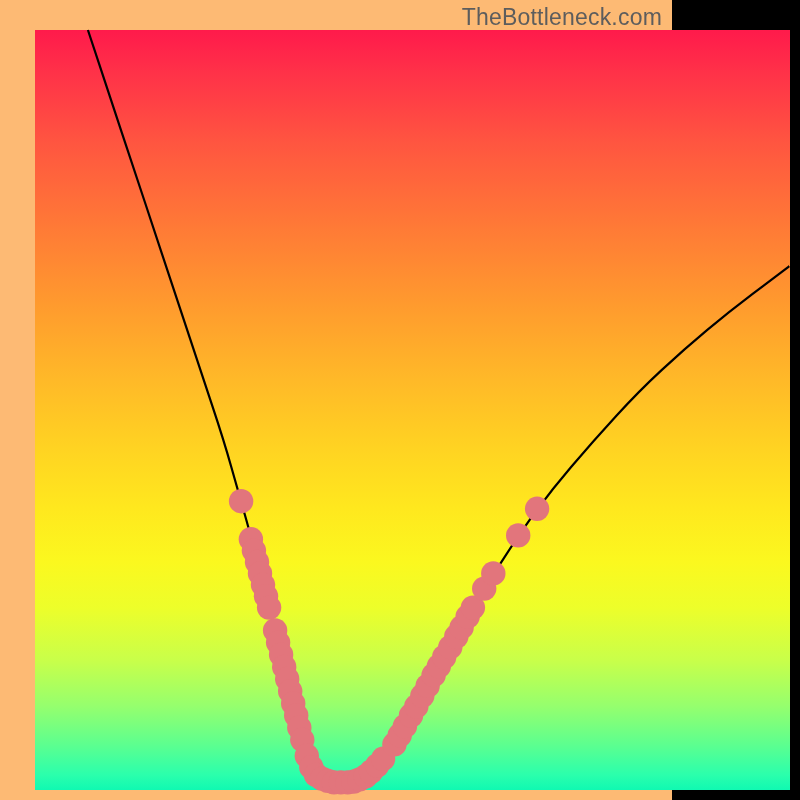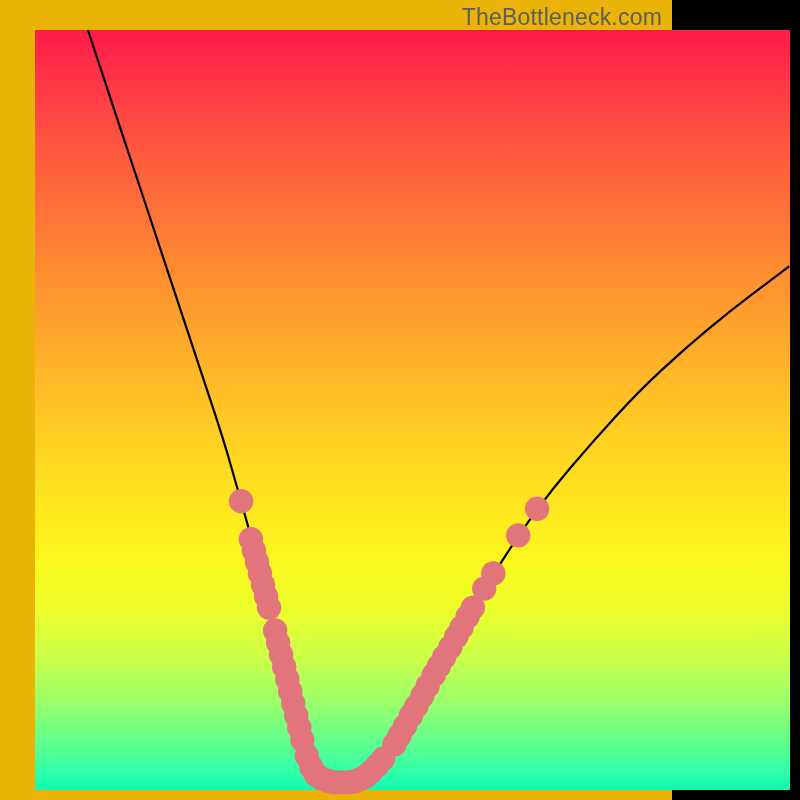--- a/index.html
+++ b/index.html
@@ -10,21 +10,21 @@
     background: #000;
     overflow: hidden;
     font-family: Arial, Helvetica, sans-serif;
   }
   .frame {
     position: absolute;
     left: 0;
     top: 0;
     width: 672px;
     height: 800px;
-    background: #eab308;
+    background: #fdba74;
     text-align: right;
   }
   .plot-area {
     position: absolute;
     left: 35px;
     top: 30px;
     width: 755px;
     height: 760px;
     
     background: linear-gradient(to bottom,

